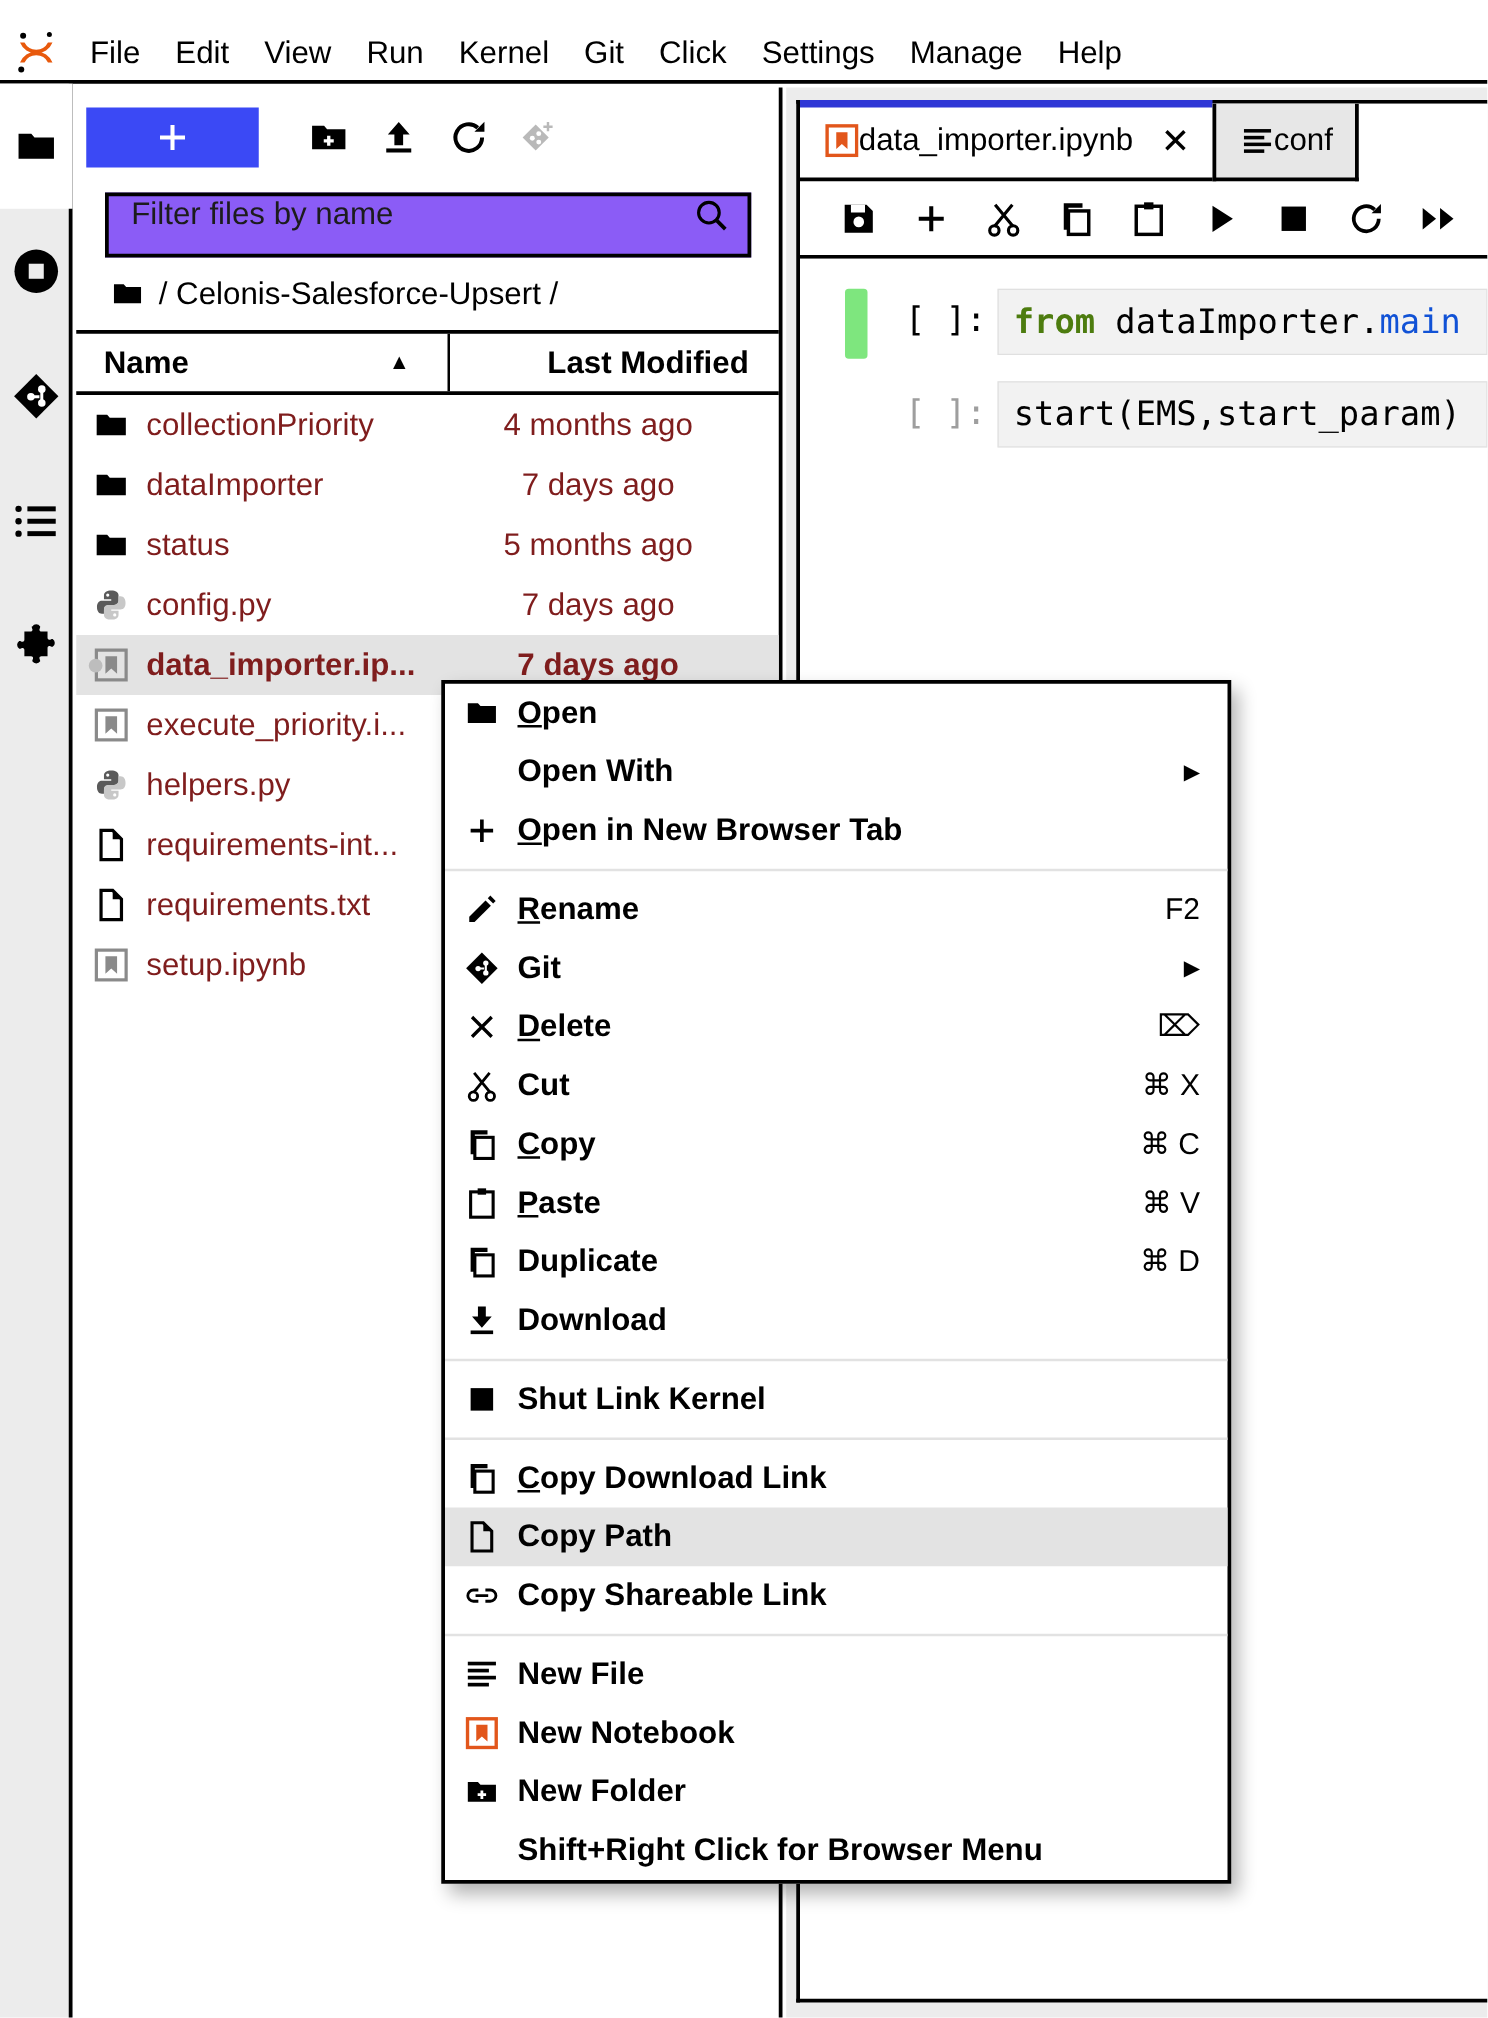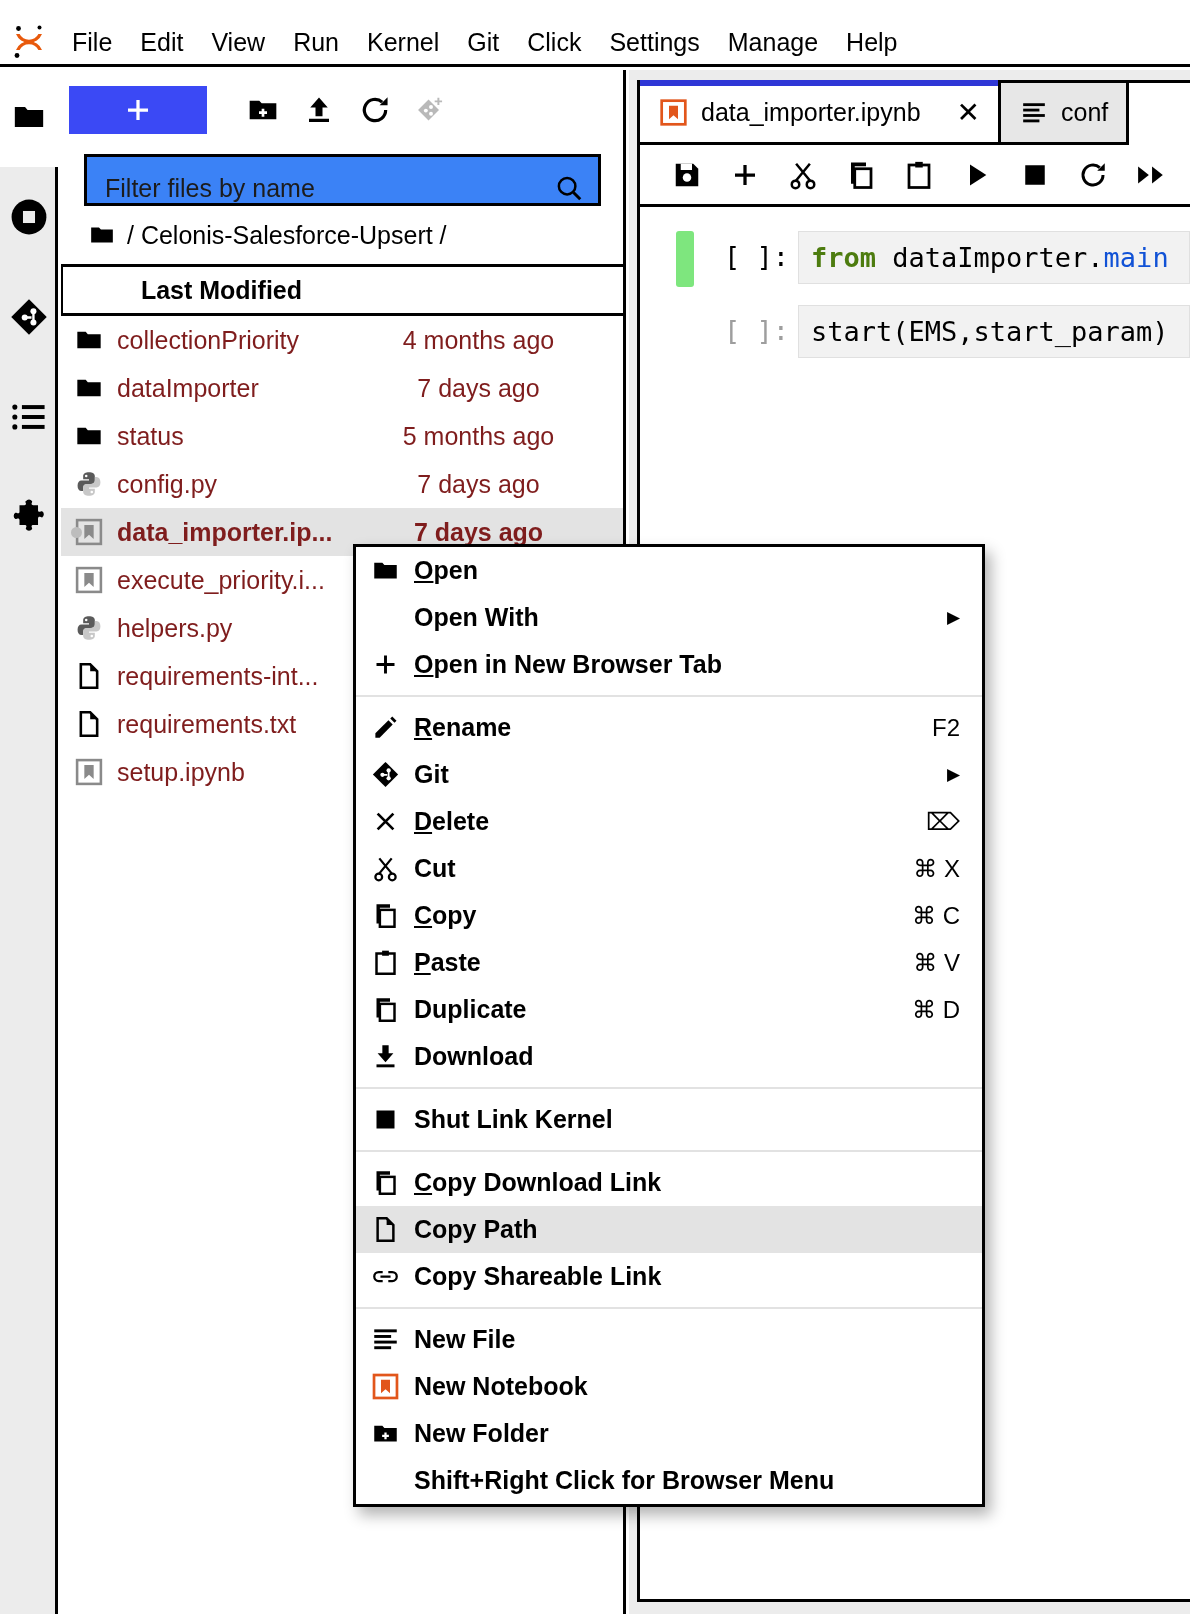--- a/index.html
+++ b/index.html
@@ -43,21 +43,21 @@
     height: 80px; display:flex; align-items:center; gap: 0px; padding-left: 8px;
   }
   .fb-newbtn {
     width: 138px; height: 48px; background: #3b49f5; border: none;
     display:flex; align-items:center; justify-content:center; cursor:pointer; margin-right: 28px;
   }
   .tb-icon { width: 56px; height: 48px; display:flex; align-items:center; justify-content:center; cursor:pointer; }
 
   .fb-filter {
     margin: 4px 22px 0 23px; height: 52px; border: 3px solid #000;
-    display: flex; align-items: flex-end; padding: 0 14px 0 18px; background:#3b82f6;
+    display: flex; align-items: flex-start; padding: 0 14px 0 18px; background:#8b5cf6;
   }
   .fb-filter input {
     flex: 1; border: none; outline: none; font-size: 25px;
     font-family: "Liberation Sans", sans-serif; color: #000; background: transparent;
   }
   .fb-filter input::placeholder { color: #1c1c1c; opacity: 1; }
 
   .fb-breadcrumb {
     height: 58px; display:flex; align-items:center; padding-left: 28px; gap: 12px;
     font-size: 25px; color:#000;
@@ -88,21 +88,21 @@
   .dock {
     position: absolute; left: 629px; top: 50px; width: 561px; height: 1564px;
     background: #ececec;
   }
   .dock-inner {
     position:absolute; left: 8px; top: 10px; right: 0; bottom: 32px;
     background: #fff; border: 3px solid #000; border-right: none;
   }
   .tabbar { height: 62px; display:flex; align-items:stretch; background:#fff; }
   .tab {
-    display:flex; align-items:center; gap: 14px; padding: 0 18px 0 20px;
+    display:flex; align-items:center; gap: 0; padding: 0 18px 0 20px;
     font-size: 25px; position: relative; cursor: pointer; white-space: nowrap;
   }
   .tab.current { background:#fff; border-bottom: 3px solid #000; }
   .tab.current::before {
     content:""; position:absolute; left:0; right:0; top:-3px; height: 6px; background: #2f37d6;
   }
   .tab.other { background:#e7e7e7; border: 3px solid #000; border-bottom: 3px solid #000; border-top:none; }
   .tab-close { margin-left: 22px; font-size: 28px; line-height: 1; }
 
   .nb-toolbar {
@@ -286,20 +286,24 @@
     <div class="fb-breadcrumb">
       <span>
         <svg width="26" height="26" viewBox="0 0 24 24">
             <path fill="#000" d="M2 5h7.2l1.8 2H22v12H2z"></path>
           </svg>
       </span>
       <span>/ Celonis-Salesforce-Upsert /</span>
     </div>
 
     <div class="fb-header">
+      <div class="fb-h-name">
+        <span>Name</span>
+        <span class="fb-sort">▲</span>
+      </div>
       <div class="fb-h-mod">Last Modified</div>
     </div>
 
     <div id="file-list">
         <div class="fb-row">
           <span class="fb-icon">
             <svg width="28" height="28" viewBox="0 0 24 24">
               <path fill="#000" d="M2 5h7.2l1.8 2H22v12H2z"></path>
             </svg>
           </span>

